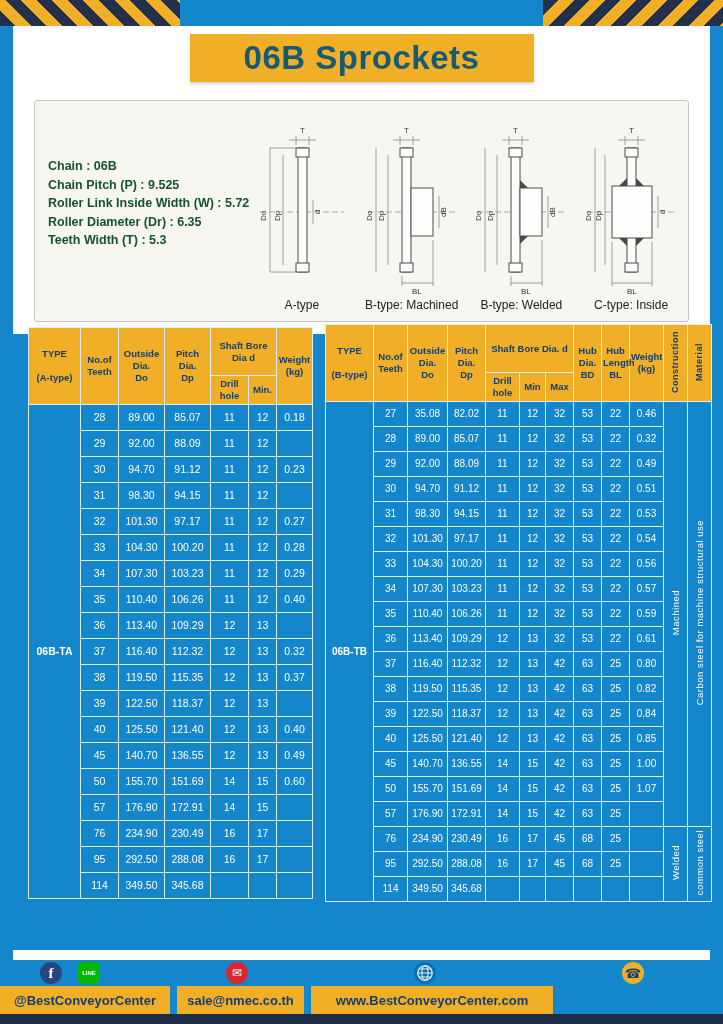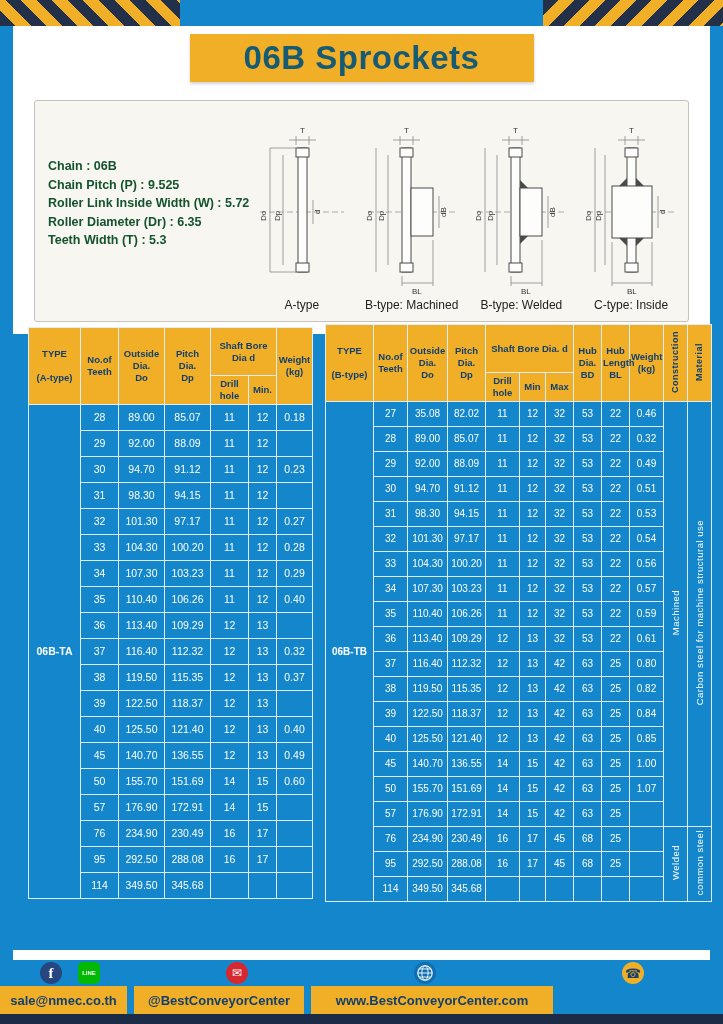--- a/index.html
+++ b/index.html
@@ -689,20 +689,20 @@
           <circle cx="10" cy="10" r="8" fill="none" stroke="#fff" stroke-width="1.2"></circle>
           <ellipse cx="10" cy="10" rx="3.5" ry="8" fill="none" stroke="#fff" stroke-width="1"></ellipse>
           <line x1="2" y1="10" x2="18" y2="10" stroke="#fff" stroke-width="1"></line>
           <line x1="3.2" y1="5.5" x2="16.8" y2="5.5" stroke="#fff" stroke-width="1"></line>
           <line x1="3.2" y1="14.5" x2="16.8" y2="14.5" stroke="#fff" stroke-width="1"></line>
         </svg>
       </div>
       <div class="icon icon-phone">☎</div>
     </div>
     <div class="chips-row">
+      <div class="chip chip-1">@BestConveyorCenter</div>
       <div class="chip chip-2">sale@nmec.co.th</div>
-      <div class="chip chip-1">@BestConveyorCenter</div>
       <div class="chip chip-3">www.BestConveyorCenter.com</div>
     </div>
     <div class="bottom-strip"></div>
   </div>
 
 </div>
 
 </body></html>

